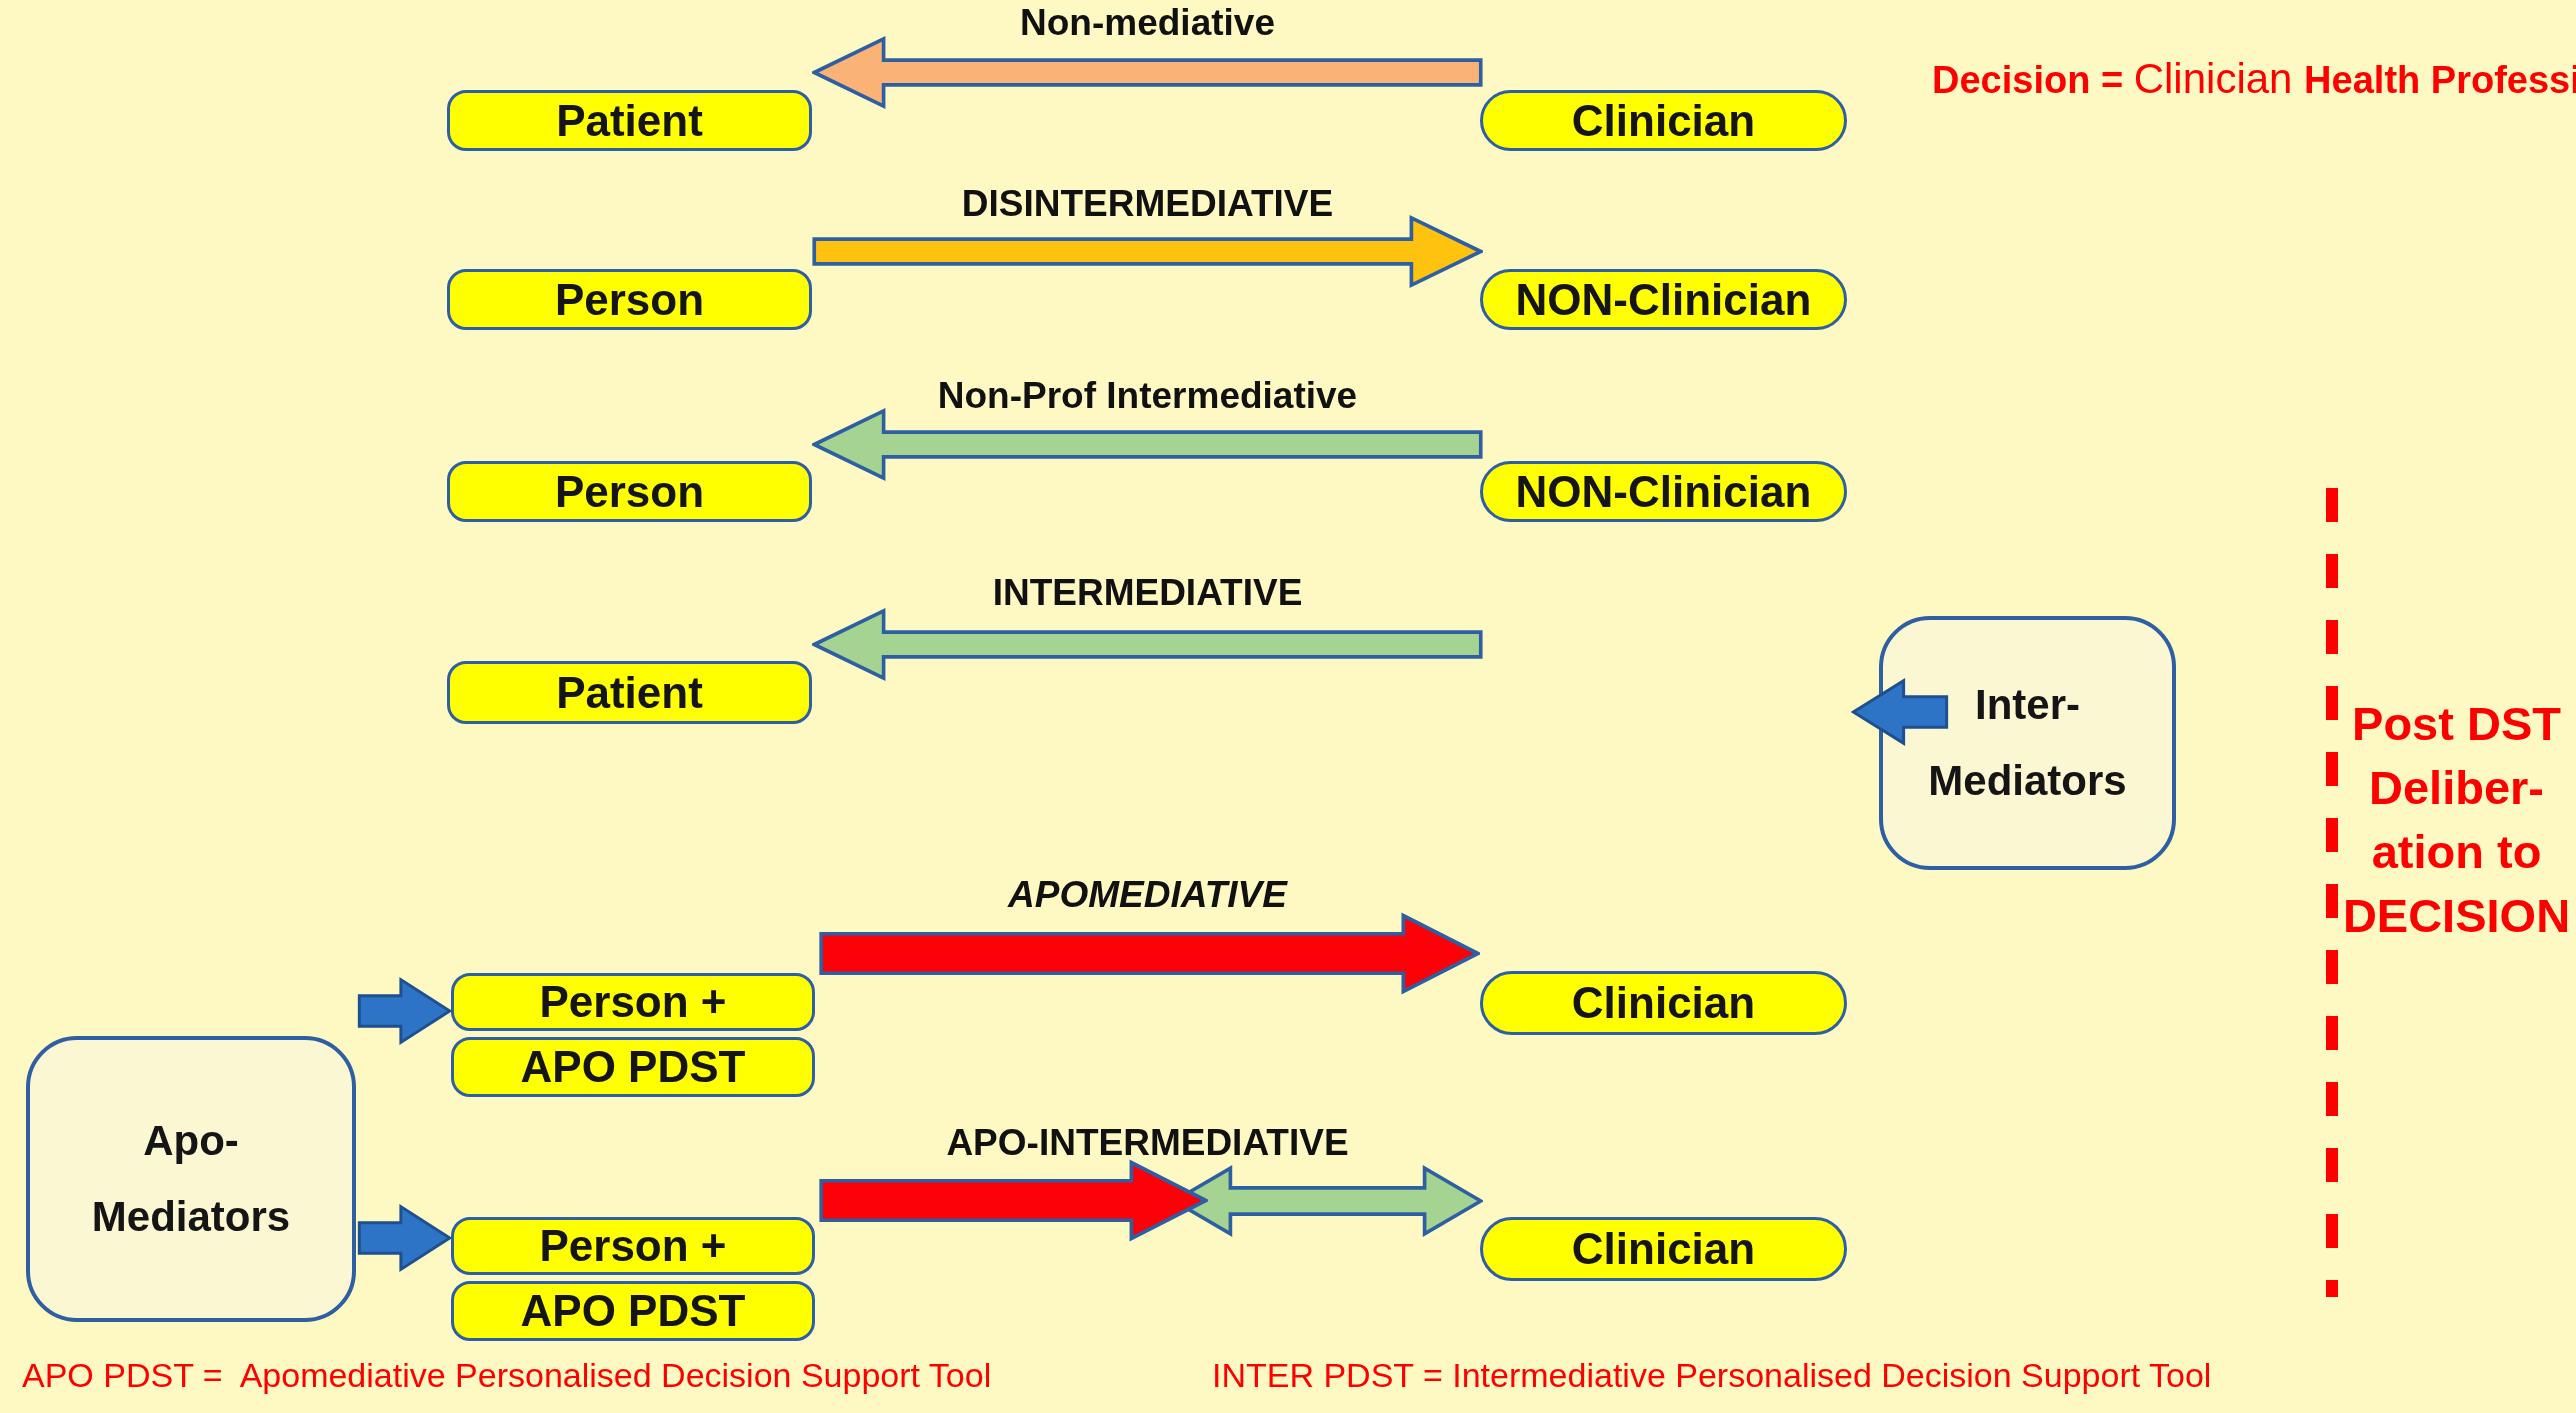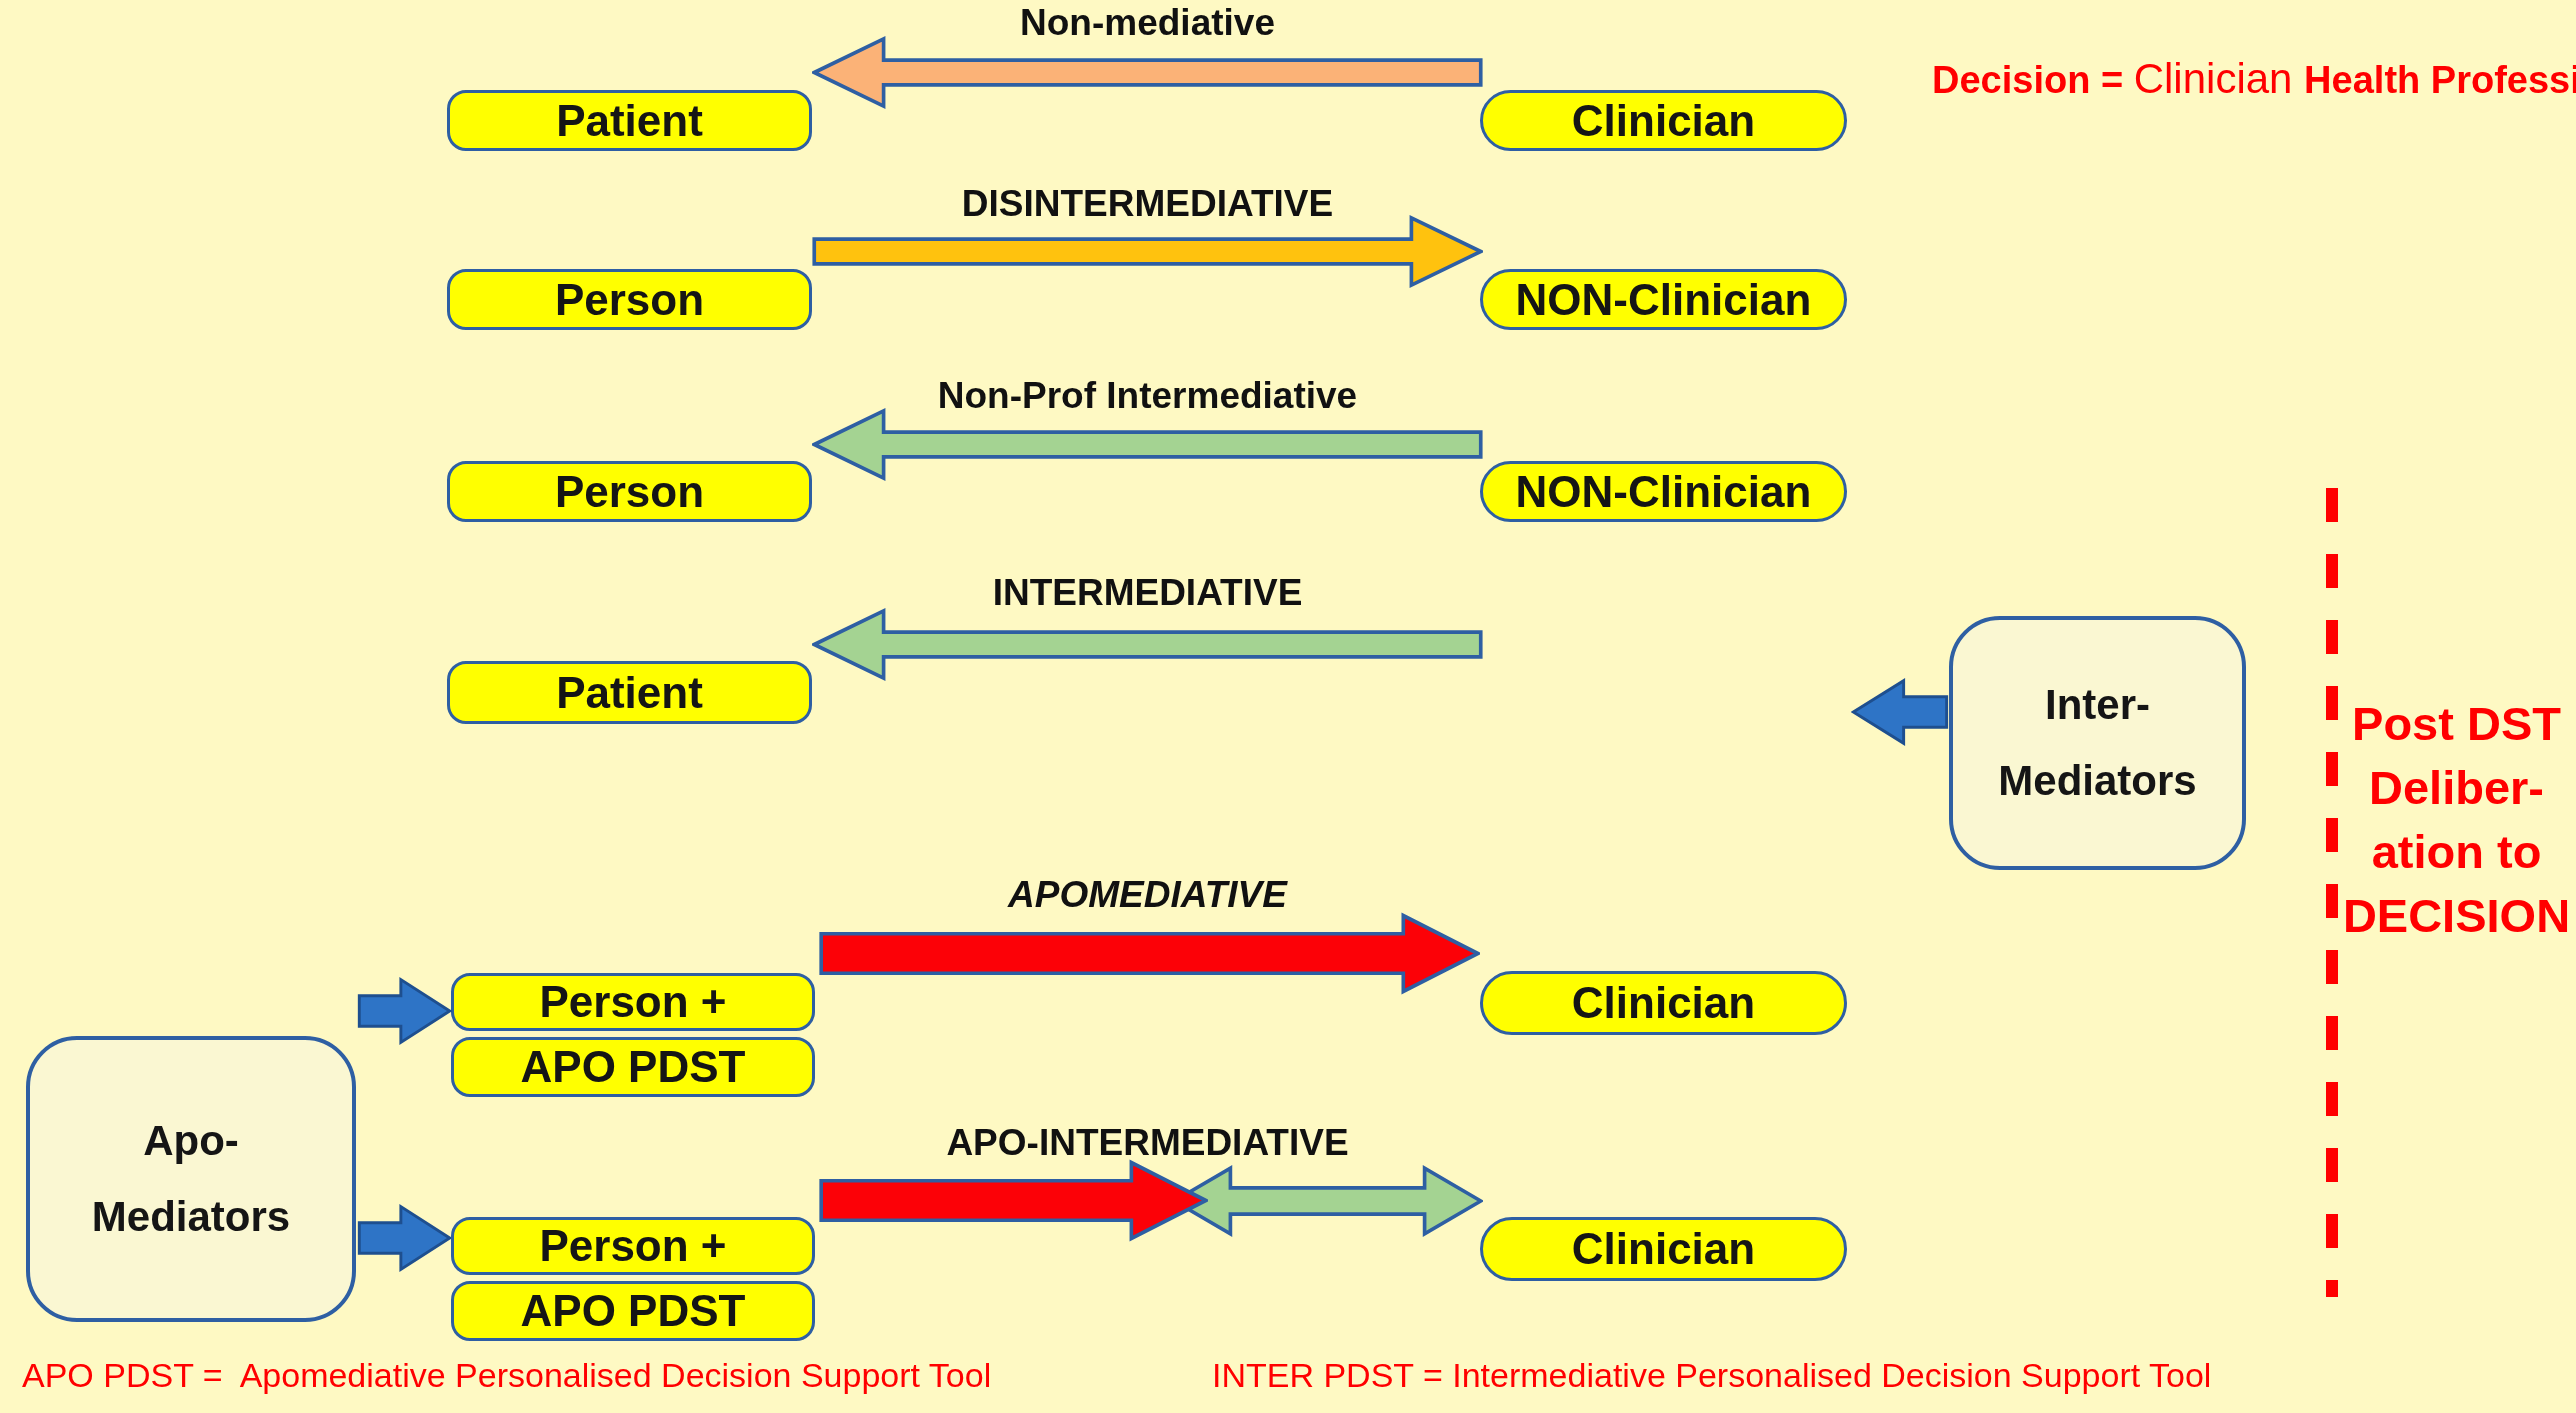--- a/index.html
+++ b/index.html
@@ -85,21 +85,21 @@
     <polygon class="ol" points="3,50 98,4 98,33 916,33 916,67 98,67 98,96" fill="#A4D392"></polygon>
   </svg>
   <div class="ybox r45" style="left:1480px;top:413px;width:367px;height:61px;">NON-Clinician</div>
 
   <div class="rowlabel" style="top:572px;">INTERMEDIATIVE</div>
   <div class="ybox r26" style="left:447px;top:613px;width:365px;height:63px;">Patient</div>
   <svg class="arrow" style="left:812px;top:608px;" width="671" height="73" viewBox="0 0 919 100">
     <polygon class="ol" points="3,50 98,4 98,33 916,33 916,67 98,67 98,96" fill="#A4D392"></polygon>
   </svg>
 
-  <div class="mbox" style="left:1949px;top:616px;width:297px;height:254px;">
+  <div class="mbox" style="left:1879px;top:616px;width:297px;height:254px;">
     <div>Inter-</div>
     <div>Mediators</div>
   </div>
   <svg class="arrow" style="left:1851px;top:677px;" width="98" height="70" viewBox="0 0 134 96">
     <polygon class="olb" points="3,48 72,5 72,27 131,27 131,69 72,69 72,91" fill="#2E74C6"></polygon>
   </svg>
 
   <div class="dashline"></div>
   <div class="postdst">
     <div>Post DST</div>

